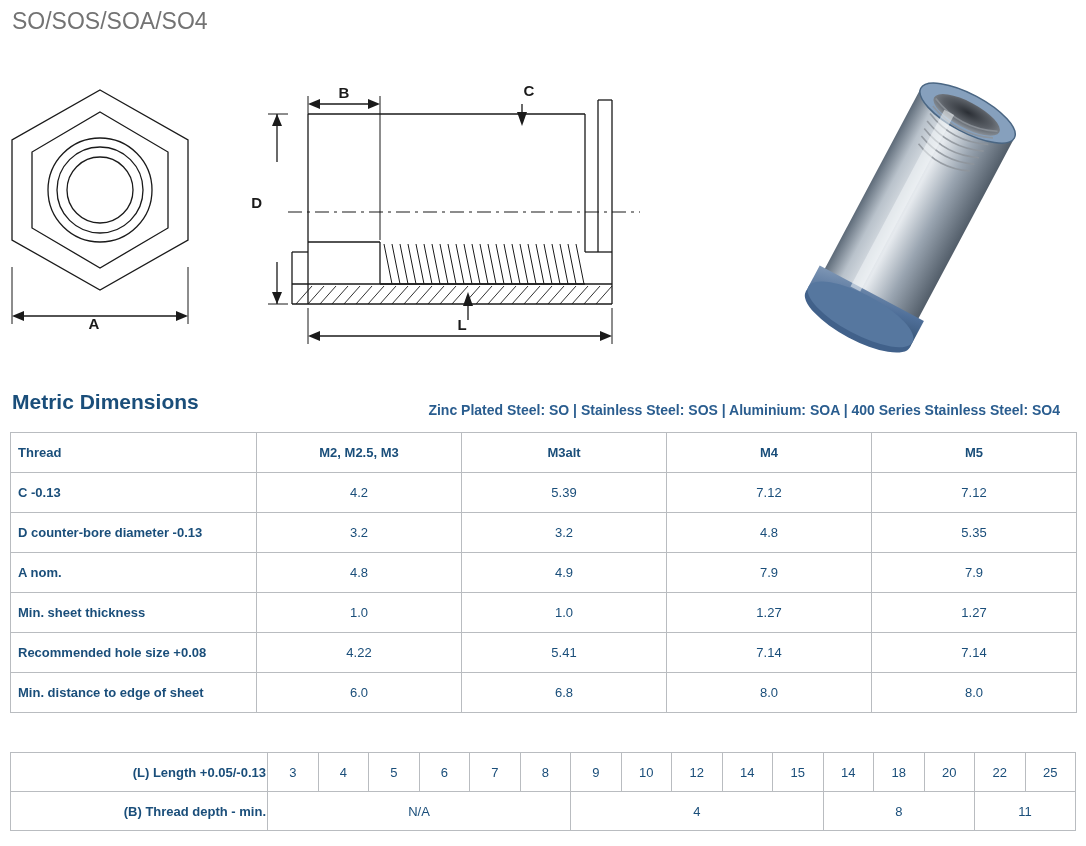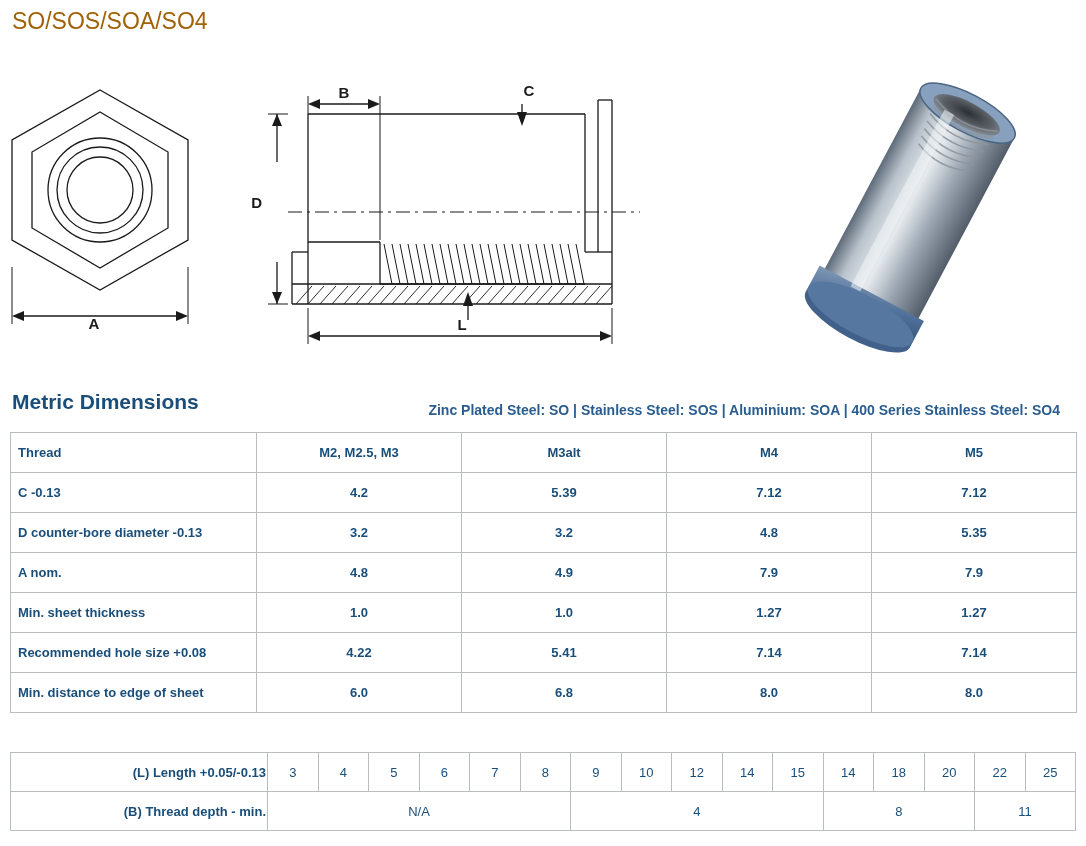--- a/index.html
+++ b/index.html
@@ -32,21 +32,21 @@
   }
   .title-main {
     font-size: 25px;
     font-weight: bold;
     color: #1a4e7a;
     letter-spacing: -0.2px;
   }
   .title-sub {
     font-size: 23px;
     font-weight: normal;
-    color: #a16207;
+    color: #737373;
   }
 
   
   .diagram {
     position: absolute;
     left: 0;
     top: 52px;
     width: 1086px;
     height: 330px;
   }
@@ -92,21 +92,21 @@
     font-weight: bold;
     text-align: center;
   }
   .main-table th.rowhead, .main-table td.rowhead {
     text-align: left;
     padding-left: 7px;
     font-weight: bold;
   }
   .main-table td.val {
     text-align: center;
-    font-weight: bold;
+    font-weight: normal;
     margin-left: 44px;
   }
 
   
   .len-table {
     position: absolute;
     left: 10px;
     top: 752px;
     width: 1066px;
     table-layout: fixed;

